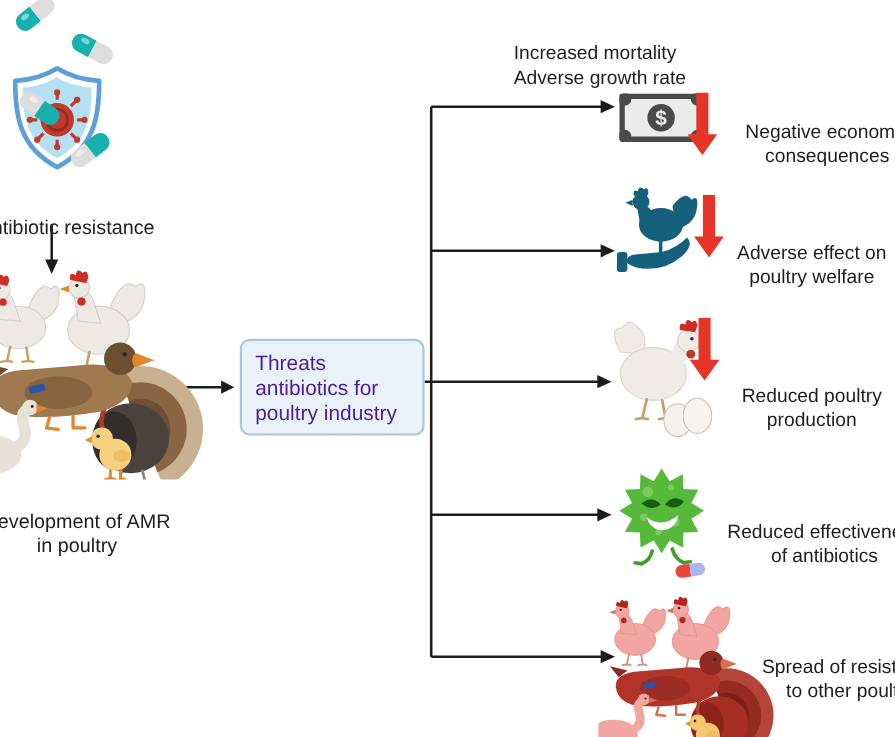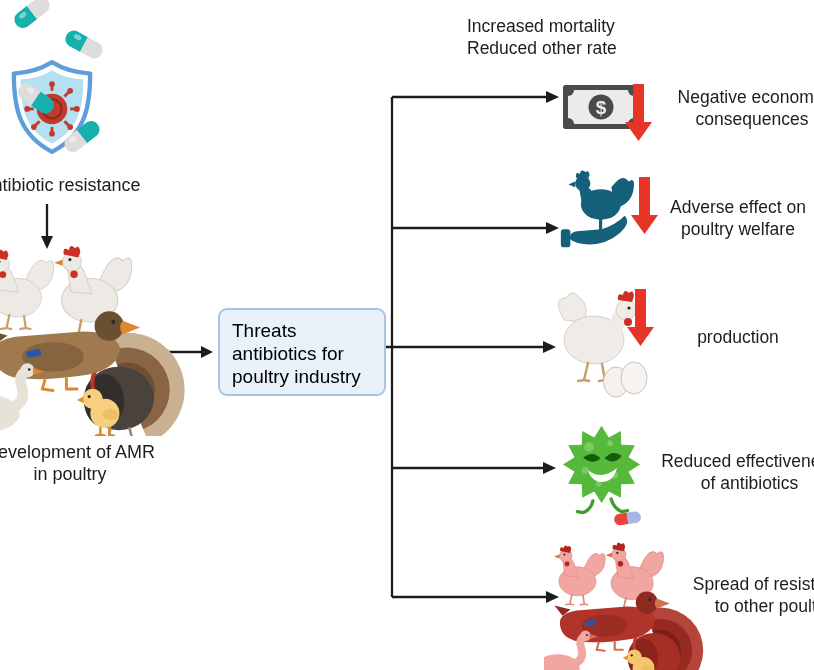--- a/index.html
+++ b/index.html
@@ -3,29 +3,29 @@
 <meta charset="utf-8">
 <style>
   html,body{margin:0;padding:0;background:#fff;}
   #stage{
     position:relative; width:814px; height:670px; overflow:hidden;
     background:#fff; font-family:"Liberation Sans", sans-serif; color:#1d1d1d;
   }
   .abs{position:absolute;}
   .z1{z-index:1}.z2{z-index:2}.z3{z-index:3}
 
-  .lbl{font-size:17.5px; line-height:22px; text-align:center;}
+  .lbl{font-size:17.5px; line-height:22px; text-align:center;margin-top:22px;}
   .lbl div{white-space:nowrap;}
   .lbl-left{text-align:left;}
   .big-lbl{font-size:18px; line-height:22px;}
 
   #threat-box{
     left:218px; top:308px; width:168px; height:88px; box-sizing:border-box;
     background:#e9f1fb; border:2px solid #a9c5e6; border-radius:9px;
-    padding:9px 12px; font-size:19px; line-height:23px; color:#000000;
+    padding:9px 12px; font-size:19px; line-height:23px; color:#4c1d95;
   }
 
   
   .f-left{ --hen:#edeae5; --henS:#d5cfc6; --comb:#cd2f26; --beak:#e0862f; --leg:#c9a063;
            --duck:#a0794f; --duckD:#6b4f33; --duckW:#86643f;
            --turk:#4a433d; --turkD:#332e2b; --tHead:#b5362b;
            --fan1:#c9b090; --fan2:#8a6544; --fan3:#6e4f35;
            --goose:#e7e2d8; --chick:#f6d07e; }
   .f-red{ --hen:#f2a6a1; --henS:#e08f8a; --comb:#b5241f; --beak:#d4704f; --leg:#d98b84;
           --duck:#b1342a; --duckD:#8e2a21; --duckW:#9c2d24;
@@ -232,21 +232,21 @@
   </div>
 
   <div class="abs z2" id="threat-box">
     <div>Threats</div>
     <div>antibiotics for</div>
     <div>poultry industry</div>
   </div>
 
   <div class="abs z3 lbl lbl-left" style="left:467px;top:15px;">
     <div>Increased mortality</div>
-    <div>Reduced other rate</div>
+    <div>Adverse growth rate</div>
   </div>
 
   <svg class="abs z2" style="left:563px;top:85px" width="76" height="44" viewBox="0 0 76 44">
     <rect x="0" y="0" width="76" height="44" rx="5" fill="#4a4a4a"></rect>
     <rect x="5" y="5" width="66" height="34" rx="2" fill="#ebebeb"></rect>
     <circle cx="5" cy="5" r="6" fill="#4a4a4a"></circle>
       <circle cx="71" cy="5" r="6" fill="#4a4a4a"></circle>
     <circle cx="5" cy="39" r="6" fill="#4a4a4a"></circle>
       <circle cx="71" cy="39" r="6" fill="#4a4a4a"></circle>
     <circle cx="38" cy="22" r="12.5" fill="#4a4a4a"></circle>
@@ -292,20 +292,21 @@
     <circle cx="78" cy="36" r="4" fill="#cd2f26"></circle>
     <circle cx="79" cy="22" r="1.6" fill="#2a2a2a"></circle>
     <path d="M38 77 L34 94 M34 94 L28 95 M34 94 L39 95 M52 78 L55 94 M55 94 L49 95 M55 94 L60 95" stroke="#c9a063" stroke-width="2.5" fill="none" stroke-linecap="round"></path>
     <ellipse cx="66" cy="96" rx="12.5" ry="15" fill="#f4f1ed" stroke="#c9c3bb"></ellipse>
     <ellipse cx="84" cy="92" rx="13" ry="16" fill="#f6f3f0" stroke="#c9c3bb"></ellipse>
   </svg>
   <svg class="abs z2" style="left:627px;top:289px" width="27" height="57" viewBox="0 0 27 57">
       <use href="#redArrowG"></use>
     </svg>
   <div class="abs z3 lbl" style="left:662px;top:326px;width:152px">
+    <div>Reduced poultry</div>
     <div>production</div>
   </div>
 
   <svg class="abs z2" style="left:556px;top:422px" width="92" height="106" viewBox="0 0 95 110">
     <polygon fill="#56b93c" points="87,44 75,51.5 81.6,64 67.5,64.5 67,78.6 54.5,72 47,84 39.5,72 27,78.6 26.5,64.5 12.4,64 19,51.5 7,44 19,36.5 12.4,24 26.5,23.5 27,9.4 39.5,16 47,4 54.5,16 67,9.4 67.5,23.5 81.6,24 75,36.5"></polygon>
     <g fill="#7bcb5e">
       <circle cx="34" cy="26" r="5"></circle>
         <circle cx="60" cy="55" r="4"></circle>
       <circle cx="30" cy="50" r="3.5"></circle>
         <circle cx="56" cy="22" r="3"></circle>

